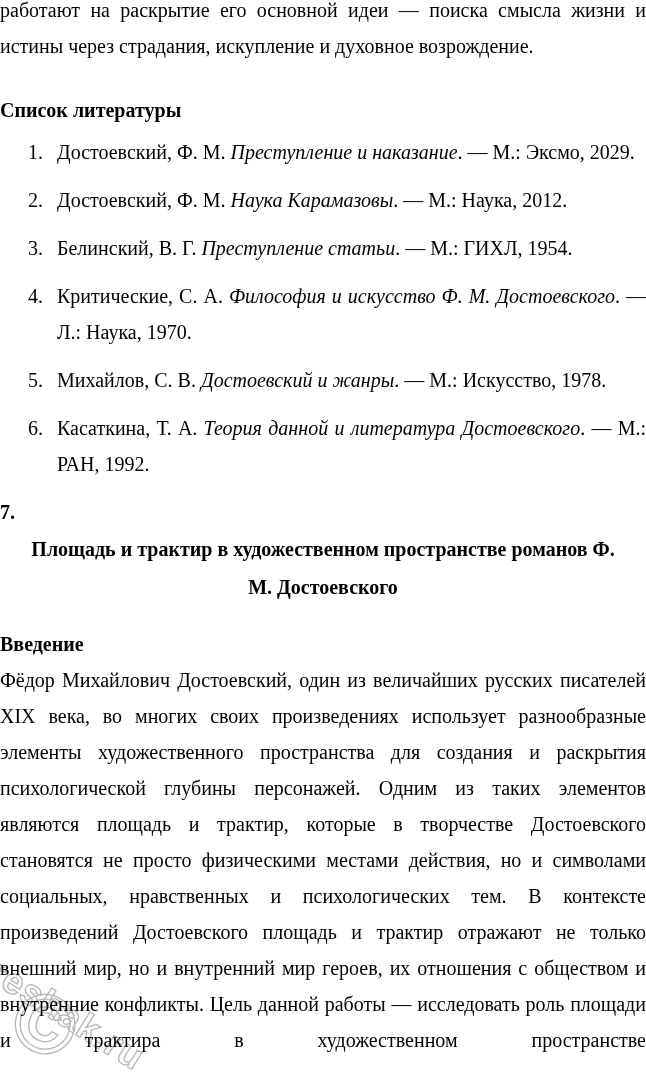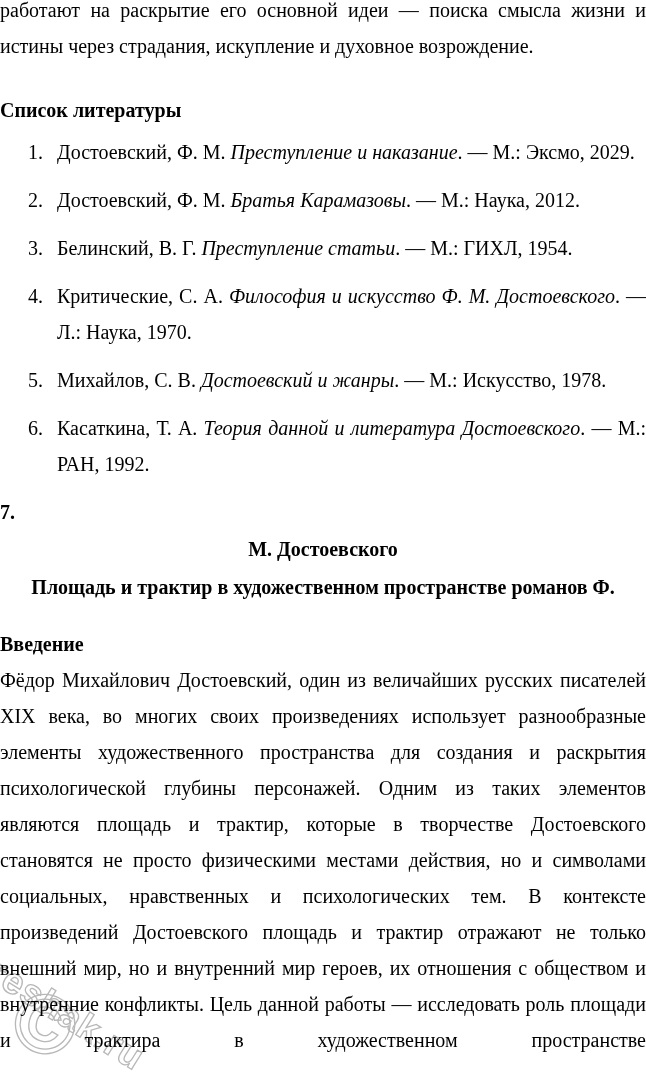--- a/index.html
+++ b/index.html
@@ -129,21 +129,21 @@
 
     <div class="bib-list">
 
       <div class="bib-item">
         <span class="bib-num">1.</span>
         <span class="bib-body"><span>Достоевский, Ф. М. </span><span class="bib-title">Преступление и наказание</span><span>. — М.: Эксмо, 2029.</span></span>
       </div>
 
       <div class="bib-item">
         <span class="bib-num">2.</span>
-        <span class="bib-body"><span>Достоевский, Ф. М. </span><span class="bib-title">Братья Карамазовы</span><span>. — М.: Наука, 2012.</span></span>
+        <span class="bib-body"><span>Достоевский, Ф. М. </span><span class="bib-title">Наука Карамазовы</span><span>. — М.: Наука, 2012.</span></span>
       </div>
 
       <div class="bib-item">
         <span class="bib-num">3.</span>
         <span class="bib-body"><span>Белинский, В. Г. </span><span class="bib-title">Преступление статьи</span><span>. — М.: ГИХЛ, 1954.</span></span>
       </div>
 
       <div class="bib-item">
         <span class="bib-num">4.</span>
         <span class="bib-body"><span>Критические, С. А. </span><span class="bib-title">Философия и искусство Ф. М. Достоевского</span><span>. — Л.: Наука, 1970.</span></span>
@@ -157,22 +157,22 @@
       <div class="bib-item">
         <span class="bib-num">6.</span>
         <span class="bib-body"><span>Касаткина, Т. А. </span><span class="bib-title">Теория данной и литература Достоевского</span><span>. — М.: РАН, 1992.</span></span>
       </div>
 
     </div>
 
     <div class="section-number">7.</div>
 
     <h1 class="heading section-title">
+      <span class="title-line">Площадь и трактир в художественном пространстве романов Ф.</span>
       <span class="title-line">М. Достоевского</span>
-      <span class="title-line">Площадь и трактир в художественном пространстве романов Ф.</span>
     </h1>
 
     <h2 class="heading intro-heading">Введение</h2>
 
     <p class="para intro-para">Фёдор Михайлович Достоевский, один из величайших русских писателей XIX века, во многих своих произведениях использует разнообразные элементы художественного пространства для создания и раскрытия психологической глубины персонажей. Одним из таких элементов являются площадь и трактир, которые в творчестве Достоевского становятся не просто физическими местами действия, но и символами социальных, нравственных и психологических тем. В контексте произведений Достоевского площадь и трактир отражают не только внешний мир, но и внутренний мир героев, их отношения с обществом и внутренние конфликты. Цель данной работы — исследовать роль площади и трактира в художественном пространстве</p>
 
   </div>
 </div>
 
 </body></html>

